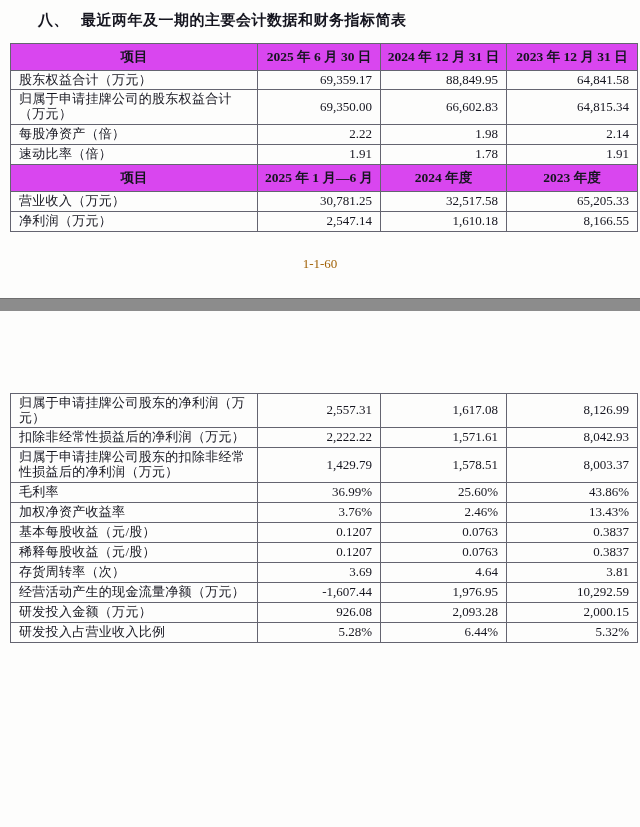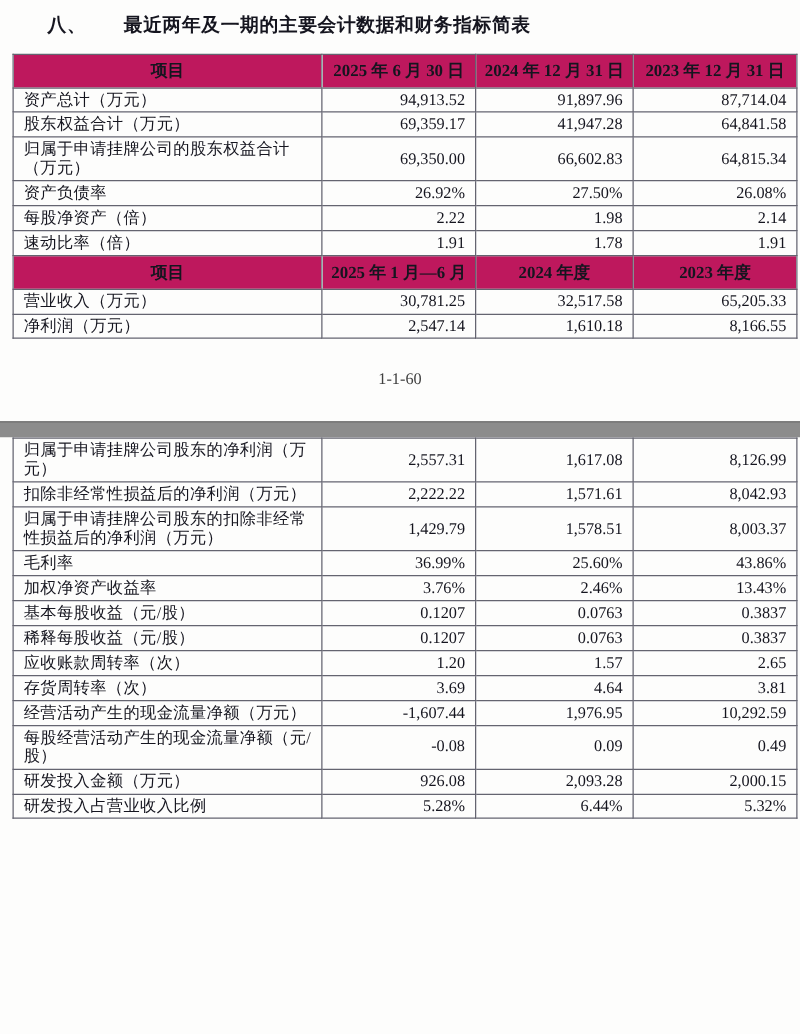--- a/index.html
+++ b/index.html
@@ -11,56 +11,56 @@
     color: #15151f;
   }
   .page { background: #fdfdfc; }
   .doc-title {
     margin: 11px 0 0 38px;
     font-size: 15px;
     font-weight: bold;
     letter-spacing: 0.5px;
     white-space: nowrap;
   }
-  .doc-title .title-text { margin-left: 30px; }
+  .doc-title .title-text { margin-left: 12px; }
   table.fin-table {
     border-collapse: collapse;
     table-layout: fixed;
     width: 627px;
     margin-left: 10px;
   }
   table.t1 { margin-top: 13px; }
-  table.t2 { }
+  table.t2 { margin-top: 82px; }
   .fin-table col.c1 { width: 247px; }
   .fin-table col.c2 { width: 123px; }
   .fin-table col.c3 { width: 126px; }
   .fin-table col.c4 { width: 131px; }
   .fin-table th, .fin-table td {
     border: 1px solid #646470;
     font-size: 13px;
     line-height: 1.15;
     vertical-align: middle;
     overflow: hidden;
   }
   .fin-table th {
-    background: #be185d;
+    background: #d946ef;
     font-size: 13.5px;
     font-weight: bold;
     text-align: center;
     padding: 5px 4px;
     white-space: nowrap;
   }
   .fin-table td { padding: 2px 8px; }
   .fin-table td.lbl { text-align: left; letter-spacing: 0.3px; }
   .fin-table td.num { text-align: right; font-family: "Liberation Serif", serif; }
   .page-footer {
     margin-top: 24px;
     text-align: center;
     font-size: 13px;
-    color: #404040;
+    color: #a16207;
   }
   .page-divider {
     width: 640px;
     height: 13px;
     margin-top: 26px;
     background: #8c8c8c;
     border-top: 1px solid #6f6f6f;
   }
 </style>
 </head>
@@ -77,42 +77,30 @@
         <col class="c4">
       </colgroup>
     <tbody>
       <tr>
         <th>项目</th>
         <th>2025 年 6 月 30 日</th>
         <th>2024 年 12 月 31 日</th>
         <th>2023 年 12 月 31 日</th>
       </tr>
       <tr>
-        <td class="lbl">资产总计（万元）</td>
-        <td class="num">94,913.52</td>
-        <td class="num">91,897.96</td>
-        <td class="num">87,714.04</td>
-      </tr>
-      <tr>
         <td class="lbl">股东权益合计（万元）</td>
         <td class="num">69,359.17</td>
-        <td class="num">41,947.28</td>
+        <td class="num">88,849.95</td>
         <td class="num">64,841.58</td>
       </tr>
       <tr>
         <td class="lbl">归属于申请挂牌公司的股东权益合计（万元）</td>
         <td class="num">69,350.00</td>
         <td class="num">66,602.83</td>
         <td class="num">64,815.34</td>
-      </tr>
-      <tr>
-        <td class="lbl">资产负债率</td>
-        <td class="num">26.92%</td>
-        <td class="num">27.50%</td>
-        <td class="num">26.08%</td>
       </tr>
       <tr>
         <td class="lbl">每股净资产（倍）</td>
         <td class="num">2.22</td>
         <td class="num">1.98</td>
         <td class="num">2.14</td>
       </tr>
       <tr>
         <td class="lbl">速动比率（倍）</td>
         <td class="num">1.91</td>
@@ -190,44 +178,32 @@
         <td class="num">0.0763</td>
         <td class="num">0.3837</td>
       </tr>
       <tr>
         <td class="lbl">稀释每股收益（元/股）</td>
         <td class="num">0.1207</td>
         <td class="num">0.0763</td>
         <td class="num">0.3837</td>
       </tr>
       <tr>
-        <td class="lbl">应收账款周转率（次）</td>
-        <td class="num">1.20</td>
-        <td class="num">1.57</td>
-        <td class="num">2.65</td>
-      </tr>
-      <tr>
         <td class="lbl">存货周转率（次）</td>
         <td class="num">3.69</td>
         <td class="num">4.64</td>
         <td class="num">3.81</td>
       </tr>
       <tr>
         <td class="lbl">经营活动产生的现金流量净额（万元）</td>
         <td class="num">-1,607.44</td>
         <td class="num">1,976.95</td>
         <td class="num">10,292.59</td>
       </tr>
       <tr>
-        <td class="lbl">每股经营活动产生的现金流量净额（元/股）</td>
-        <td class="num">-0.08</td>
-        <td class="num">0.09</td>
-        <td class="num">0.49</td>
-      </tr>
-      <tr>
         <td class="lbl">研发投入金额（万元）</td>
         <td class="num">926.08</td>
         <td class="num">2,093.28</td>
         <td class="num">2,000.15</td>
       </tr>
       <tr>
         <td class="lbl">研发投入占营业收入比例</td>
         <td class="num">5.28%</td>
         <td class="num">6.44%</td>
         <td class="num">5.32%</td>

